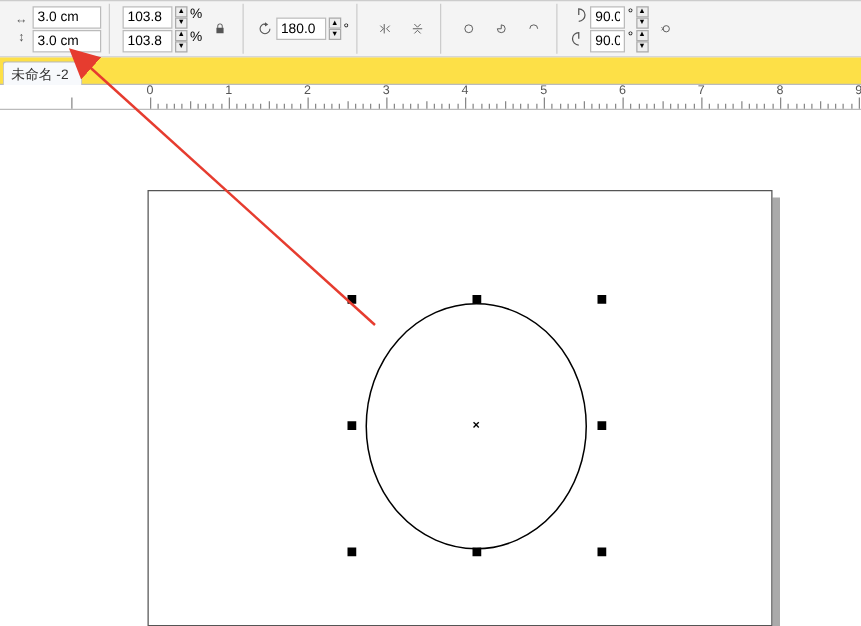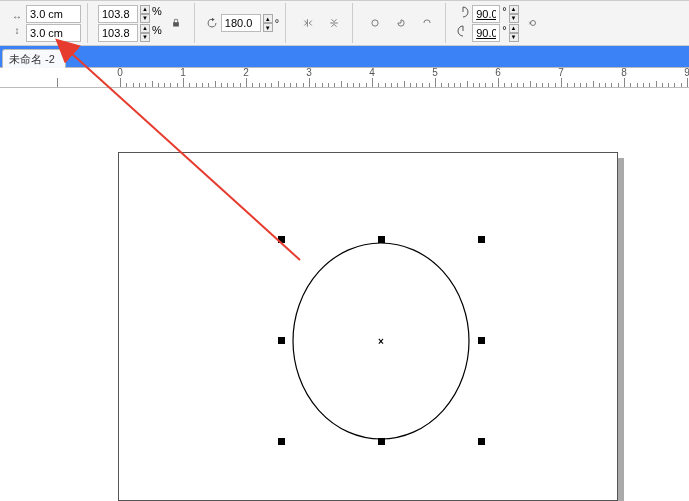--- a/index.html
+++ b/index.html
@@ -55,21 +55,21 @@
 
   input.text-input {
     height: 18px;
     font-size: 11px;
     border: 1px solid #bbb;
     background: #fff;
     padding: 0 3px;
   }
   .w-55 { width: 55px; }
   .w-40 { width: 40px; }
-  .w-28 { width: 28px; text-decoration: underline; }
+  .w-28 { width: 28px; }
 
   .spinner {
     display: flex;
     flex-direction: column;
     width: 10px;
   }
   .spinner button {
     height: 9px;
     width: 10px;
     border: 1px solid #aaa;
@@ -92,21 +92,21 @@
     background: transparent;
     display: inline-flex;
     align-items: center;
     justify-content: center;
     cursor: pointer;
   }
 
   .tab-bar {
     display: flex;
     align-items: flex-end;
-    background: #3b82f6;
+    background: #fde047;
     height: 22px;
     border-bottom: 1px solid #bbb;
     padding-left: 2px;
   }
   .tab {
     background: #f7f9fc;
     border: 1px solid #bbb;
     border-bottom: none;
     border-radius: 3px 3px 0 0;
     padding: 2px 10px 1px 6px;

